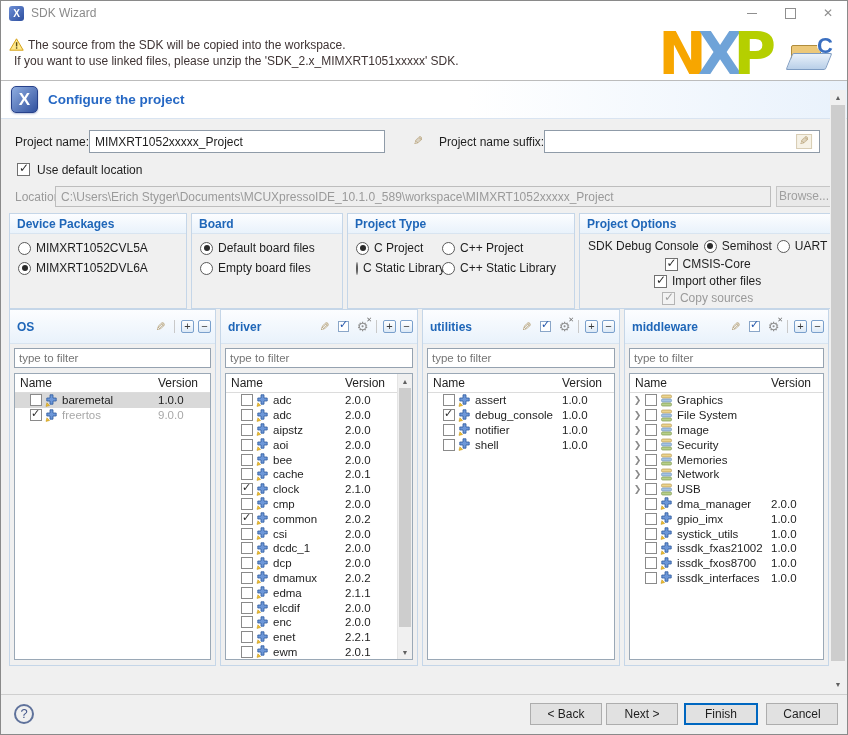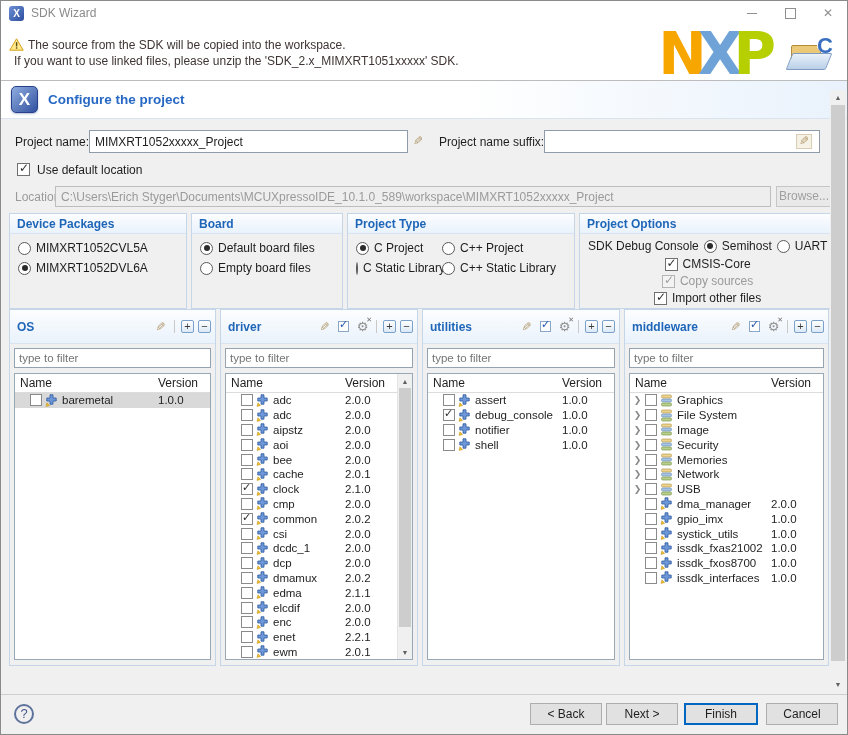--- a/index.html
+++ b/index.html
@@ -132,21 +132,21 @@
       <span class="cf-front"></span>
     </span>
   </div>
 
   <div class="strip">
     <span class="strip-icon">X</span>
     <span class="strip-title">Configure the project</span>
   </div>
 
   <span class="lbl" style="left:14px;top:134px;">Project name:</span>
-  <input class="txt" style="left: 88px; top: 129px; width: 319px; height: 23px;" value="MIMXRT1052xxxxx_Project">
+  <input class="txt" style="left: 88px; top: 129px; width: 296px; height: 23px;" value="MIMXRT1052xxxxx_Project">
   <span class="pencil" style="left:412px;top:133px;">✎</span>
   <span class="lbl" style="left:438px;top:134px;">Project name suffix:</span>
   <input class="txt" style="left: 543px; top: 129px; width: 276px; height: 23px;" value="">
   <span class="pencil boxed" style="left:795px;top:133px;">✎</span>
 
   <span class="cbx checked" style="position:absolute;left:16px;top:162px;"></span>
   <span class="lbl" style="left:36px;top:162px;">Use default location</span>
 
   <span class="lbl" style="left:14px;top:189px;color:#9a9a9a;">Location:</span>
   <input class="txt disabled-input" style="left: 54px; top: 185px; width: 716px; height: 21px; padding-right: 5px;" disabled="" value="C:\Users\Erich Styger\Documents\MCUXpressoIDE_10.1.0_589\workspace\MIMXRT1052xxxxx_Project">
@@ -216,26 +216,26 @@
             <span class="rad sel"></span>
             <span>Semihost</span>
             <span class="rad"></span>
             <span>UART</span>
           </div>
           <div class="po-line tight">
             <span class="cbx checked"></span>
             <span>CMSIS-Core</span>
           </div>
           <div class="po-line tight">
+            <span class="cbx checked"></span>
+            <span>Import other files</span>
+          </div>
+          <div class="po-line tight">
             <span class="cbx checked disabled"></span>
             <span class="muted-lbl">Copy sources</span>
-          </div>
-          <div class="po-line tight">
-            <span class="cbx checked"></span>
-            <span>Import other files</span>
           </div>
         </div>
     </div>
   </div>
 
   <div class="panels" id="panels">
       <div class="panel">
         <div class="p-head">
           <span class="p-title">OS</span>
           <span class="tool tool-pencil">✎</span>
@@ -251,20 +251,30 @@
           </div>
           <div class="t-row selected">
             <span class="r-indent"></span>
             <span class="r-cb"></span>
             <span class="r-icon"><svg width="13" height="13" viewBox="0 0 13 13">
                 <path d="M5 0.8h3v3.2h3.2v3h-3.2v3.2h-3v-3.2h-3.2v-3h3.2z" fill="#6d97d8" stroke="#2d5a9e" stroke-width="0.8"></path>
                 <path d="M1 12.4l3.6-0.9-2.7-2.7z" fill="#f0c030" stroke="#b88a10" stroke-width="0.5"></path>
               </svg></span>
             <span class="r-name">baremetal</span>
             <span class="r-ver">1.0.0</span>
+          </div>
+          <div class="t-row muted">
+            <span class="r-indent"></span>
+            <span class="r-cb checked"></span>
+            <span class="r-icon"><svg width="13" height="13" viewBox="0 0 13 13">
+                <path d="M5 0.8h3v3.2h3.2v3h-3.2v3.2h-3v-3.2h-3.2v-3h3.2z" fill="#6d97d8" stroke="#2d5a9e" stroke-width="0.8"></path>
+                <path d="M1 12.4l3.6-0.9-2.7-2.7z" fill="#f0c030" stroke="#b88a10" stroke-width="0.5"></path>
+              </svg></span>
+            <span class="r-name">freertos</span>
+            <span class="r-ver">9.0.0</span>
           </div>
         </div>
       </div>
       <div class="panel">
         <div class="p-head">
           <span class="p-title">driver</span>
           <span class="tool tool-pencil">✎</span>
           <span class="tool">
             <span class="tool-selall"></span>
           </span>

